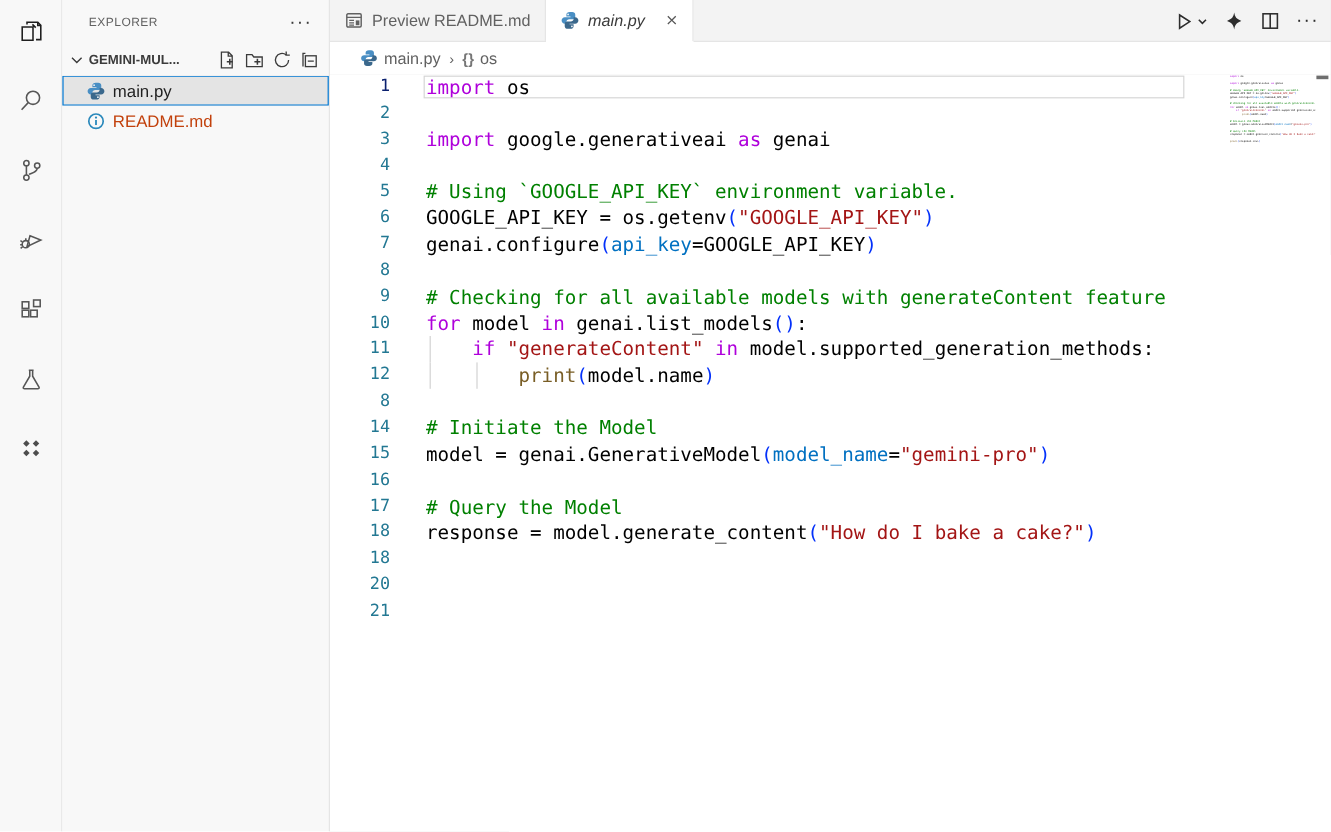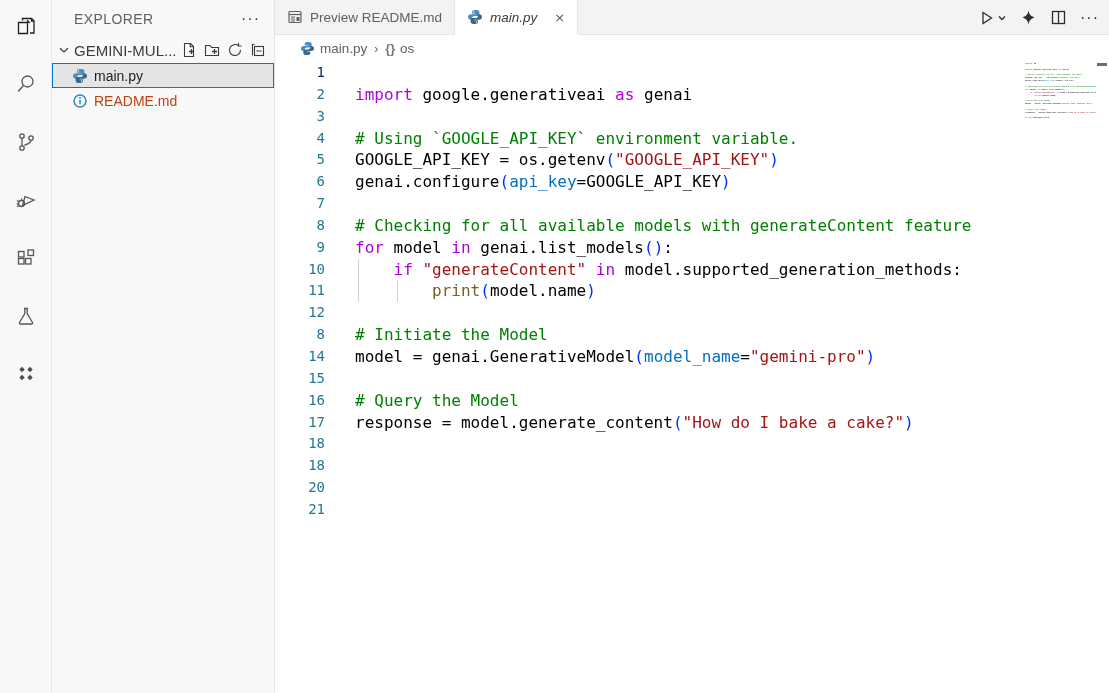--- a/index.html
+++ b/index.html
@@ -11,24 +11,24 @@
   .activitybar { width:52px; background:#f8f8f8; border-right:1px solid #e5e5e5;
     display:flex; flex-direction:column; align-items:center; padding-top:12px; gap:30px; flex:none; }
   .ab-item { width:28px; height:28px; display:flex; align-items:center; justify-content:center; cursor:pointer; }
   .ab-item svg { stroke:#565656; fill:none; stroke-width:1.3; }
   .ab-item.active svg { stroke:#1f1f1f; }
   .ab-item.filled svg { fill:#4d4d4d; stroke:none; }
 
   
   .sidebar { width:223px; background:#f8f8f8; border-right:1px solid #e5e5e5; flex:none; position:relative; }
   .sidebar-title { height:38px; display:flex; align-items:center; padding:0 14px 0 22px; }
-  .sidebar-title-label { font-size:14px; letter-spacing:.4px; color:#616161; flex:1; }
+  .sidebar-title-label { font-size:10px; letter-spacing:.4px; color:#616161; flex:1; }
   .sidebar-more { color:#3b3b3b; font-size:16px; letter-spacing:1px; cursor:pointer; line-height:10px; }
   .section-header { height:24px; display:flex; align-items:center; padding:0 8px 0 4px; }
-  .section-title { font-size:15px; font-weight:normal; color:#3b3b3b; margin-left:2px; flex:1;
+  .section-title { font-size:11px; font-weight:bold; color:#3b3b3b; margin-left:2px; flex:1;
     white-space:nowrap; overflow:hidden; }
   .section-actions { display:flex; gap:7px; align-items:center; }
   .section-actions svg { stroke:#3b3b3b; fill:none; stroke-width:1.1; cursor:pointer; }
   .file-list { margin-top:1px; }
   .file-row { height:25.4px; display:flex; align-items:center; padding-left:20px; cursor:pointer;
     font-size:14px; color:#c2410c; }
   .file-row .ficon { width:16px; height:16px; margin-right:6px; flex:none; }
   .file-row.selected { background:#e4e4e4; box-shadow:inset 0 0 0 1px #0078d4; color:#1f1f1f; }
 
   
@@ -256,20 +256,21 @@
           <div class="line-number">14</div>
           <div class="line-number">15</div>
           <div class="line-number">16</div>
           <div class="line-number">17</div>
           <div class="line-number">18</div>
           <div class="line-number">18</div>
           <div class="line-number">20</div>
           <div class="line-number">21</div>
         </div>
       <div class="code-pane">
+          <div class="code-line current"><span class="tok-k">import</span><span class="tok-t"> os</span></div>
           <div class="code-line"></div>
           <div class="code-line"><span class="tok-k">import</span><span class="tok-t"> google.generativeai </span><span class="tok-k">as</span><span class="tok-t"> genai</span></div>
           <div class="code-line"></div>
           <div class="code-line"><span class="tok-c"># Using `GOOGLE_API_KEY` environment variable.</span></div>
           <div class="code-line"><span class="tok-t">GOOGLE_API_KEY = os.getenv</span><span class="tok-b">(</span><span class="tok-s">"GOOGLE_API_KEY"</span><span class="tok-b">)</span></div>
           <div class="code-line"><span class="tok-t">genai.configure</span><span class="tok-b">(</span><span class="tok-p">api_key</span><span class="tok-t">=GOOGLE_API_KEY</span><span class="tok-b">)</span></div>
           <div class="code-line"></div>
           <div class="code-line"><span class="tok-c"># Checking for all available models with generateContent feature</span></div>
           <div class="code-line"><span class="tok-k">for</span><span class="tok-t"> model </span><span class="tok-k">in</span><span class="tok-t"> genai.list_models</span><span class="tok-b">()</span><span class="tok-t">:</span></div>
           <div class="code-line"><span class="guide" style="left: 3px;"></span><span class="tok-t">    </span><span class="tok-k">if</span><span class="tok-t"> </span><span class="tok-s">"generateContent"</span><span class="tok-t"> </span><span class="tok-k">in</span><span class="tok-t"> model.supported_generation_methods:</span></div>

